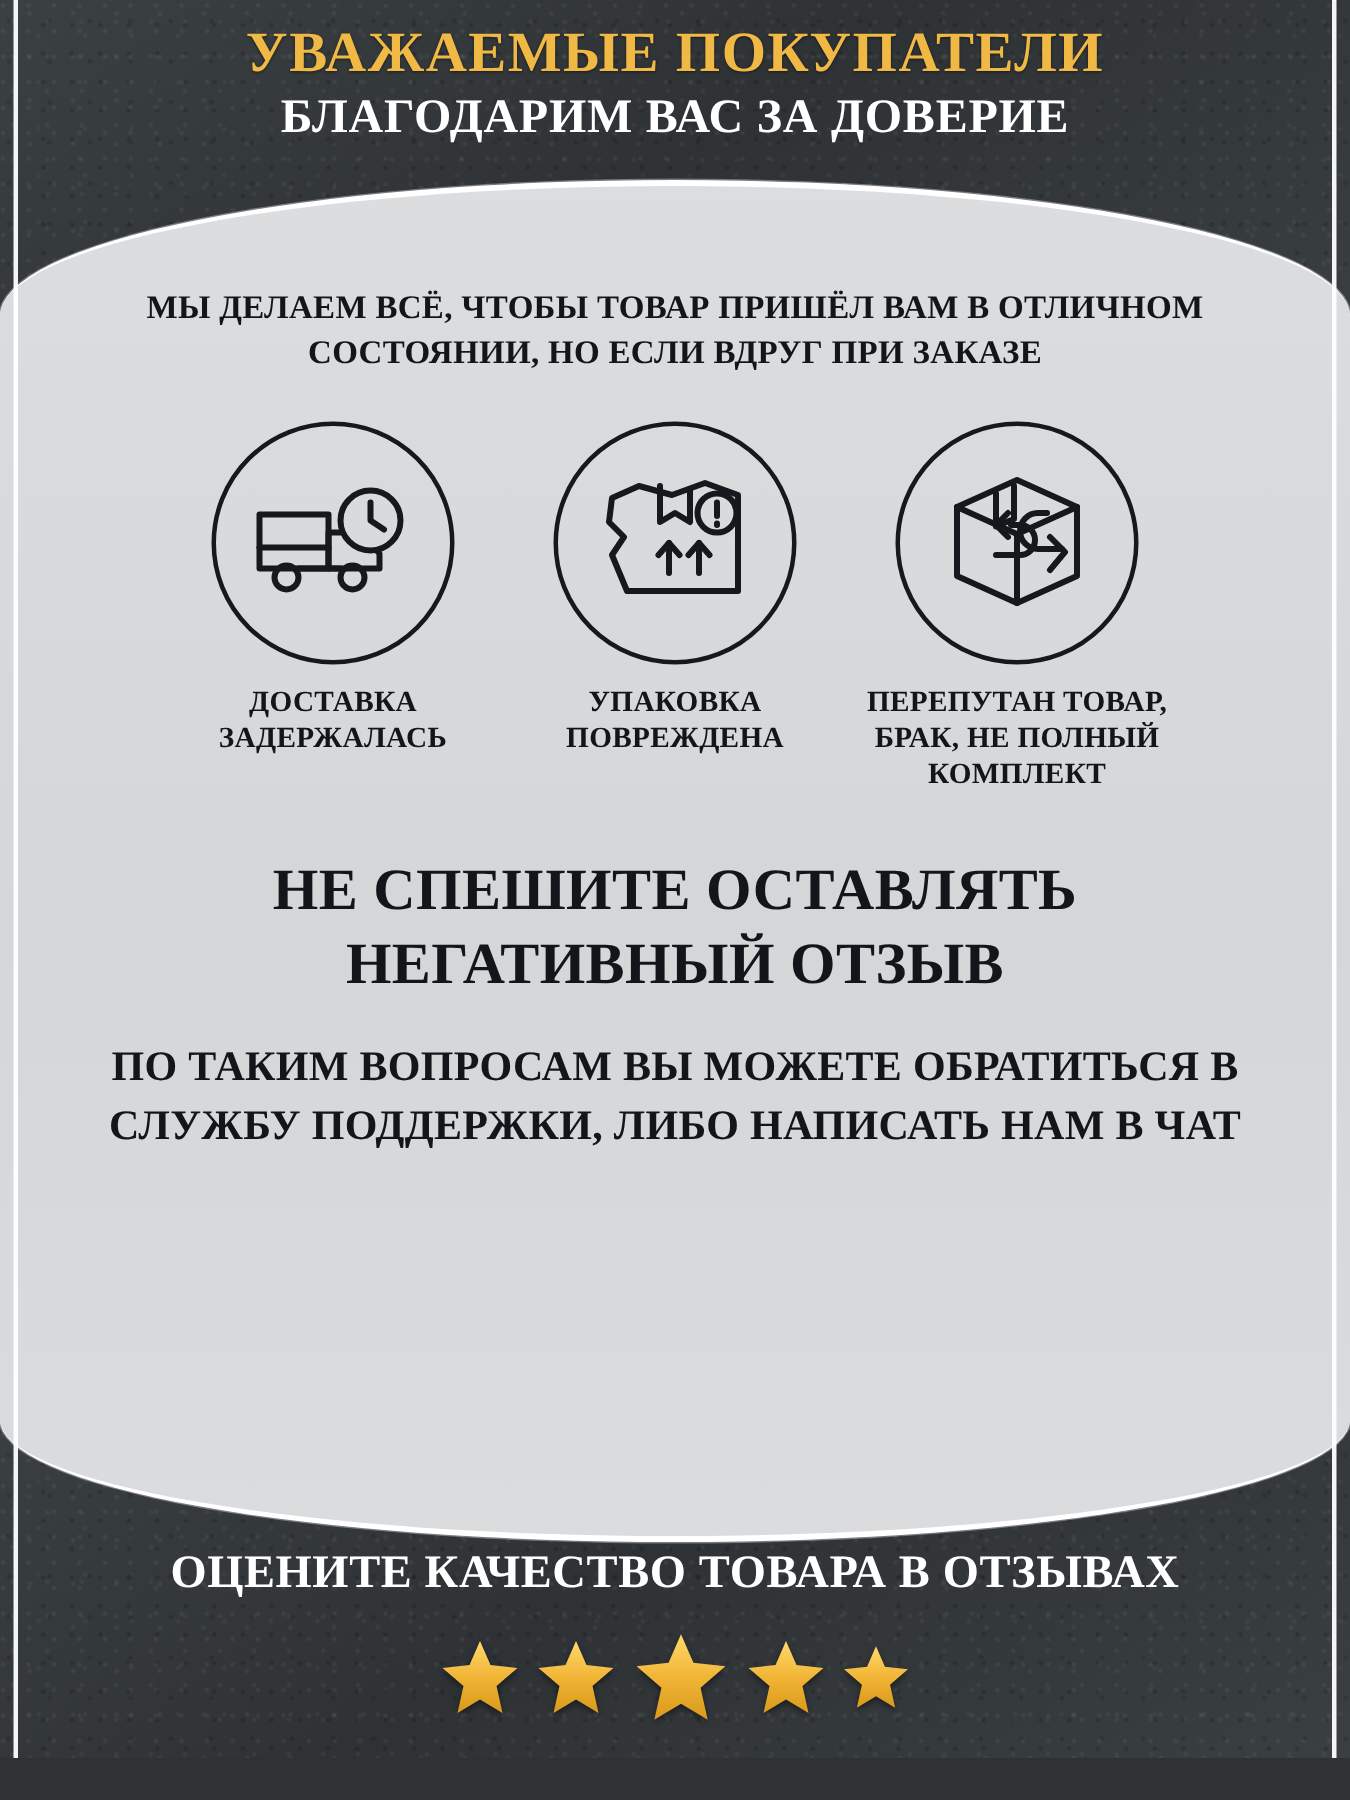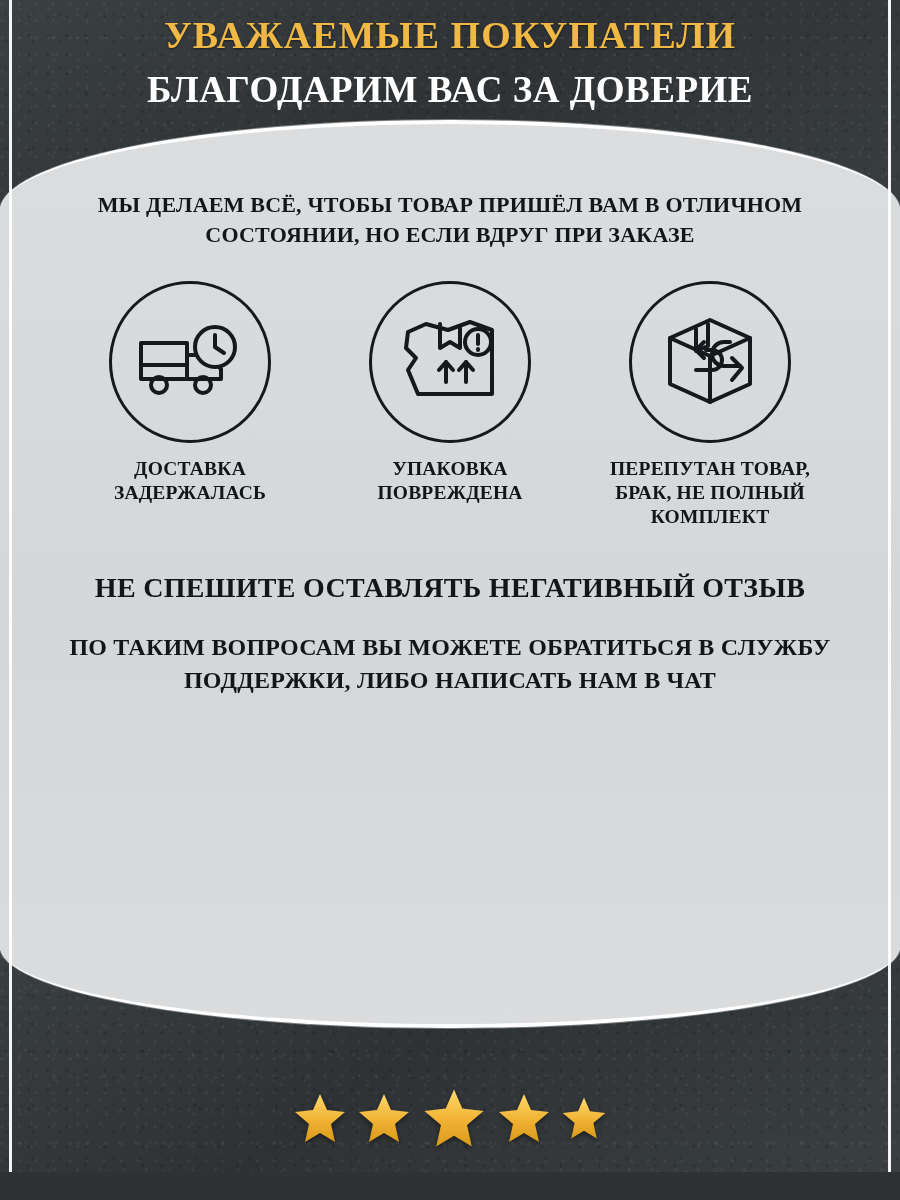--- a/index.html
+++ b/index.html
@@ -86,22 +86,21 @@
   .header-title {
     font-size: 38px;
     font-weight: bold;
     letter-spacing: 1px;
     color: #f0b845;
     text-transform: uppercase;
     line-height: 1.15;
     text-shadow: 0 1px 2px rgba(0,0,0,0.5);
   }
   .header-sub {
-    margin-top: 10px;
-    font-size: 37px;
+    font-size: 32px;
     font-weight: bold;
     color: #ffffff;
     text-transform: uppercase;
     line-height: 1.2;
     letter-spacing: 0.5px;
   }
 
   
   .content {
     position: absolute;
@@ -120,21 +119,20 @@
     text-transform: uppercase;
     padding: 0 58px;
     letter-spacing: 0.2px;
   }
 
   
   .icon-row {
     display: flex;
     justify-content: center;
     align-items: flex-start;
-    gap: 32px;
     margin-top: 30px;
     padding: 0 40px;
   }
   .icon-card {
     width: 228px;
     display: flex;
     flex-direction: column;
     align-items: center;
   }
   .icon-circle {
@@ -152,31 +150,31 @@
     font-size: 19.5px;
     font-weight: bold;
     line-height: 1.25;
     text-transform: uppercase;
     color: #12151a;
     letter-spacing: 0.2px;
   }
 
   .headline {
     margin-top: 40px;
-    font-size: 28px;
+    font-size: 39px;
     font-weight: bold;
     line-height: 1.25;
     text-transform: uppercase;
     letter-spacing: 0.3px;
     padding: 0 70px;
   }
 
   .subtext {
     margin-top: 26px;
-    font-size: 24px;
+    font-size: 28px;
     font-weight: bold;
     line-height: 1.38;
     text-transform: uppercase;
     padding: 0 55px;
     letter-spacing: 0.2px;
   }
 
   
   .footer {
     position: absolute;
@@ -277,20 +275,21 @@
       </div>
 
     </div>
 
     <div class="headline">НЕ СПЕШИТЕ ОСТАВЛЯТЬ НЕГАТИВНЫЙ ОТЗЫВ</div>
     <div class="subtext">ПО ТАКИМ ВОПРОСАМ ВЫ МОЖЕТЕ ОБРАТИТЬСЯ В СЛУЖБУ ПОДДЕРЖКИ, ЛИБО НАПИСАТЬ НАМ В ЧАТ</div>
 
   </div>
 
   <div class="footer">
+    <div class="footer-title">ОЦЕНИТЕ КАЧЕСТВО ТОВАРА В ОТЗЫВАХ</div>
     <div class="stars">
       <svg class="star" width="56" height="54" viewBox="0 0 56 54">
         <defs>
           <linearGradient id="g1" x1="0" y1="0" x2="0" y2="1">
             <stop offset="0%" stop-color="#ffd86b"></stop>
             <stop offset="55%" stop-color="#f0b232"></stop>
             <stop offset="100%" stop-color="#d99a1c"></stop>
           </linearGradient>
         </defs>
         <polygon points="28,3 35,19 53,21 39,33 43,51 28,42 13,51 17,33 3,21 21,19" fill="url(#g1)"></polygon>

